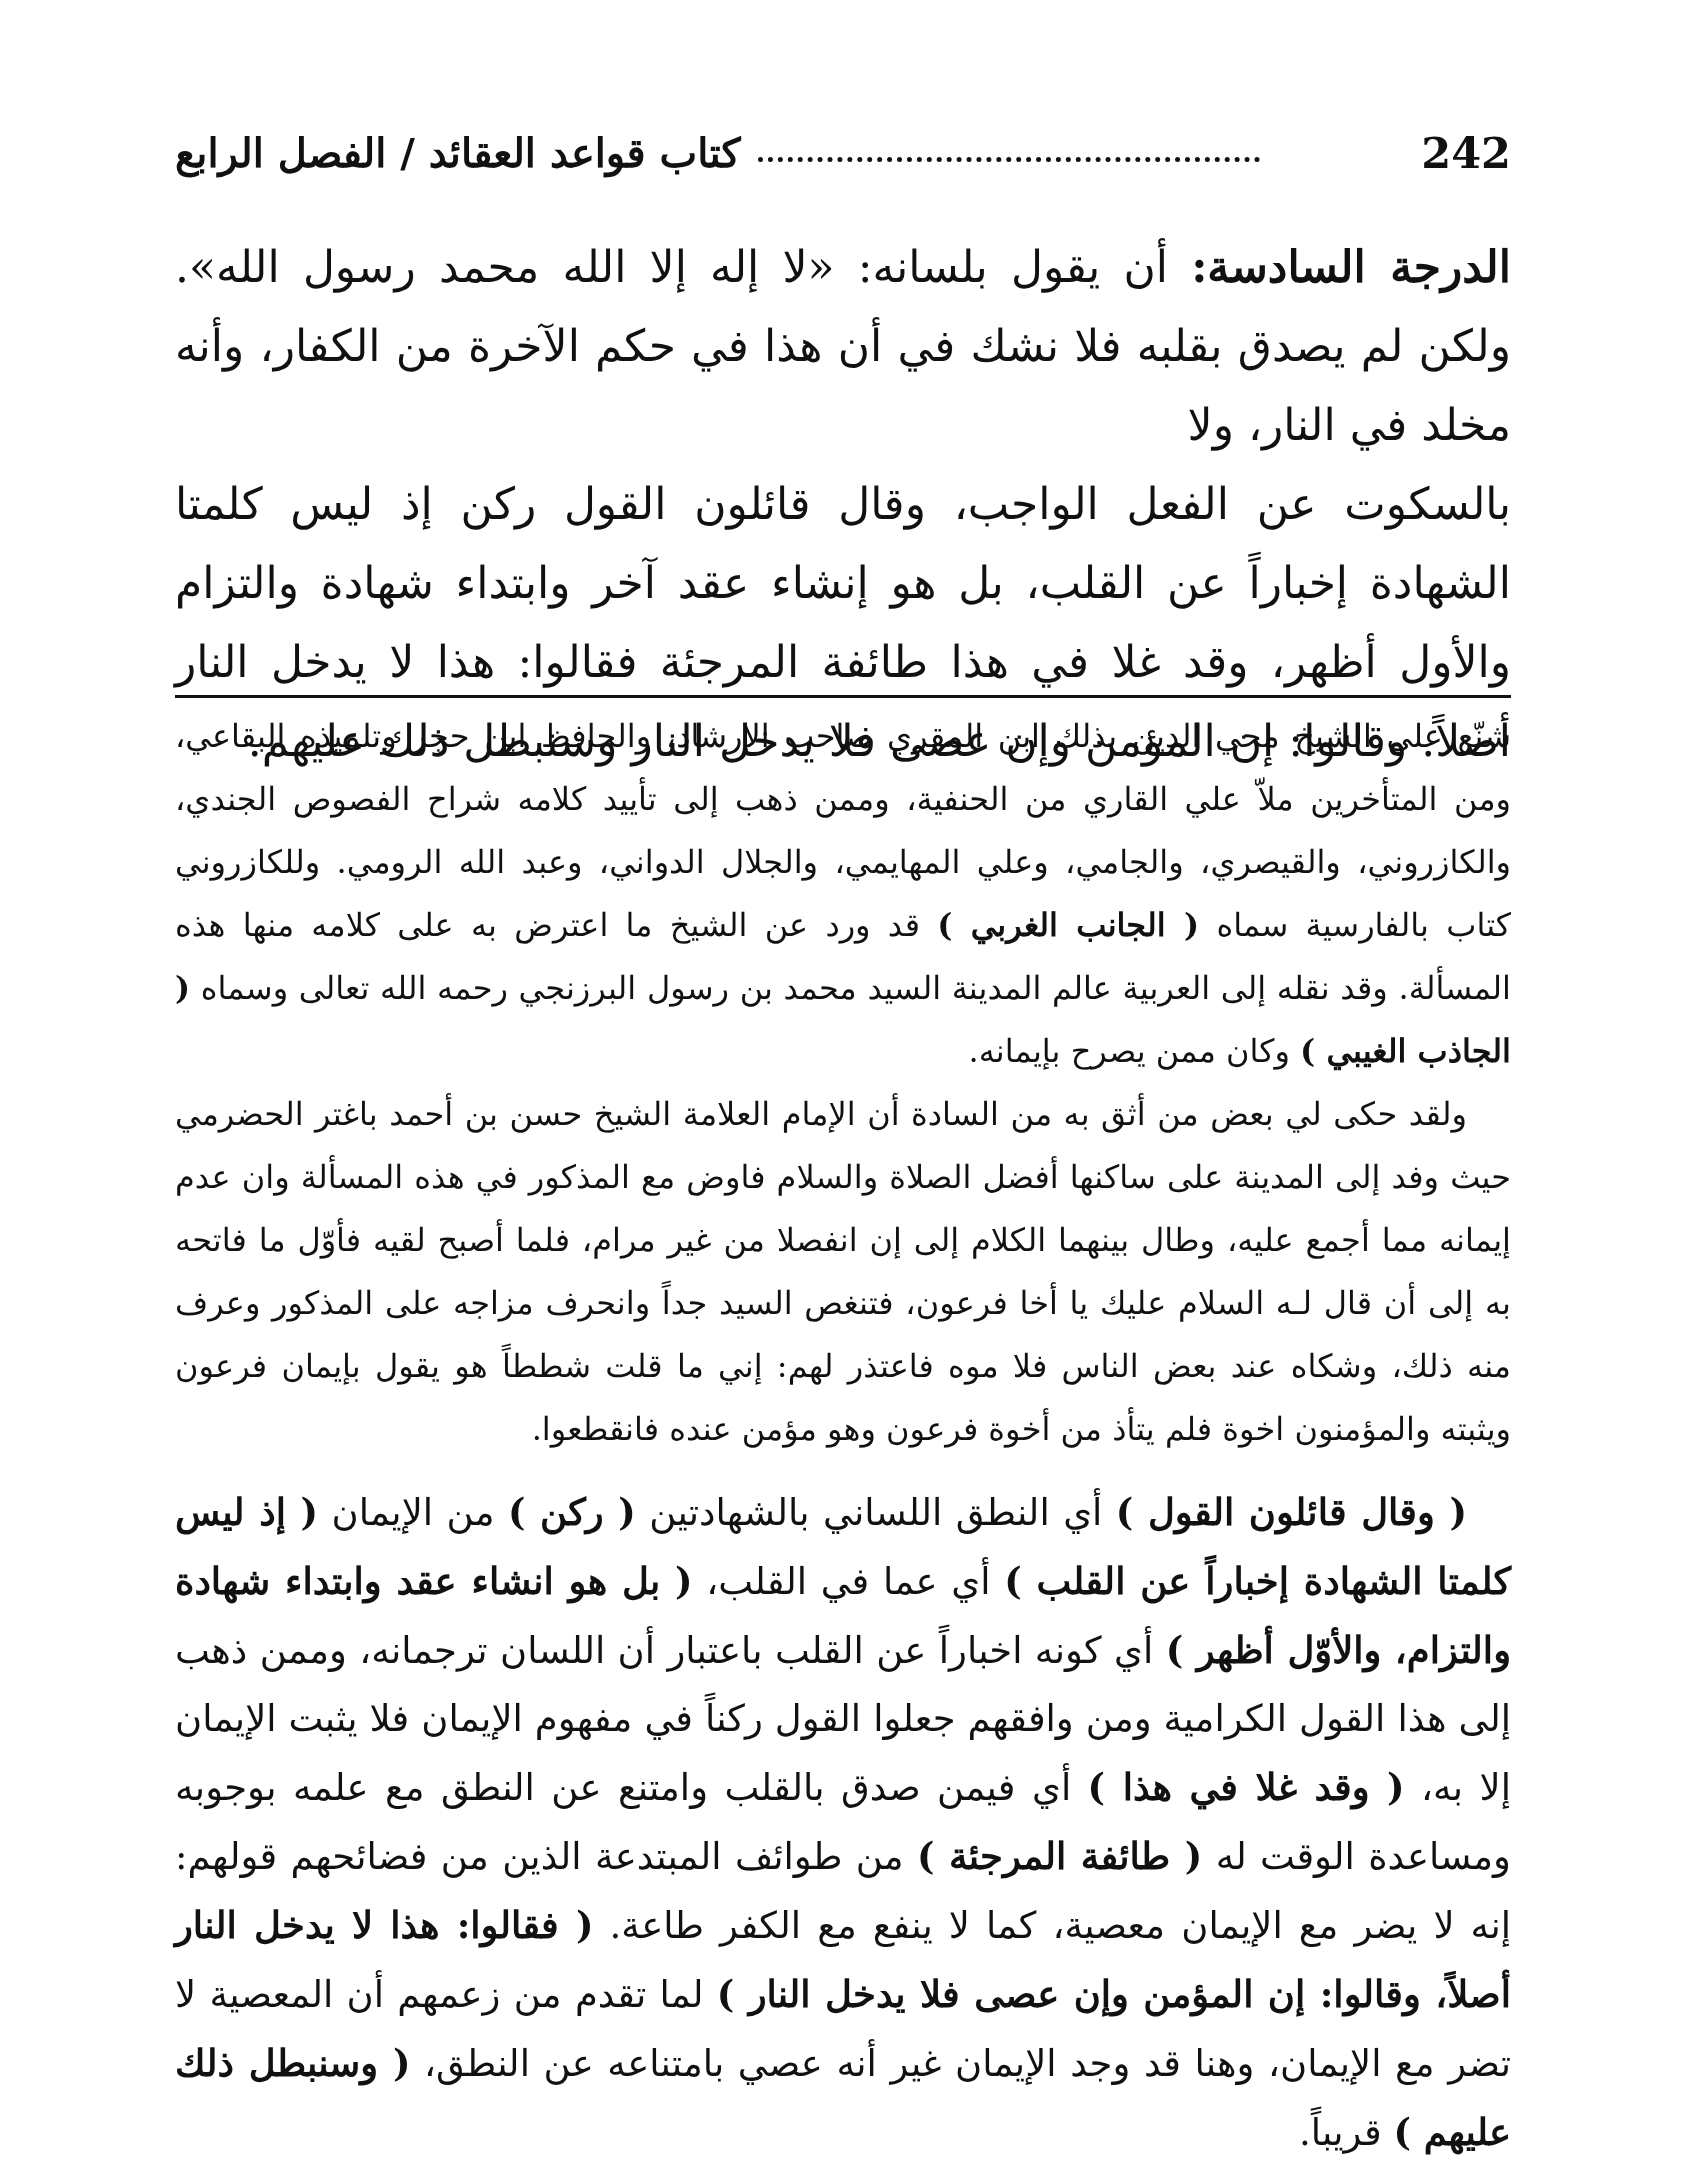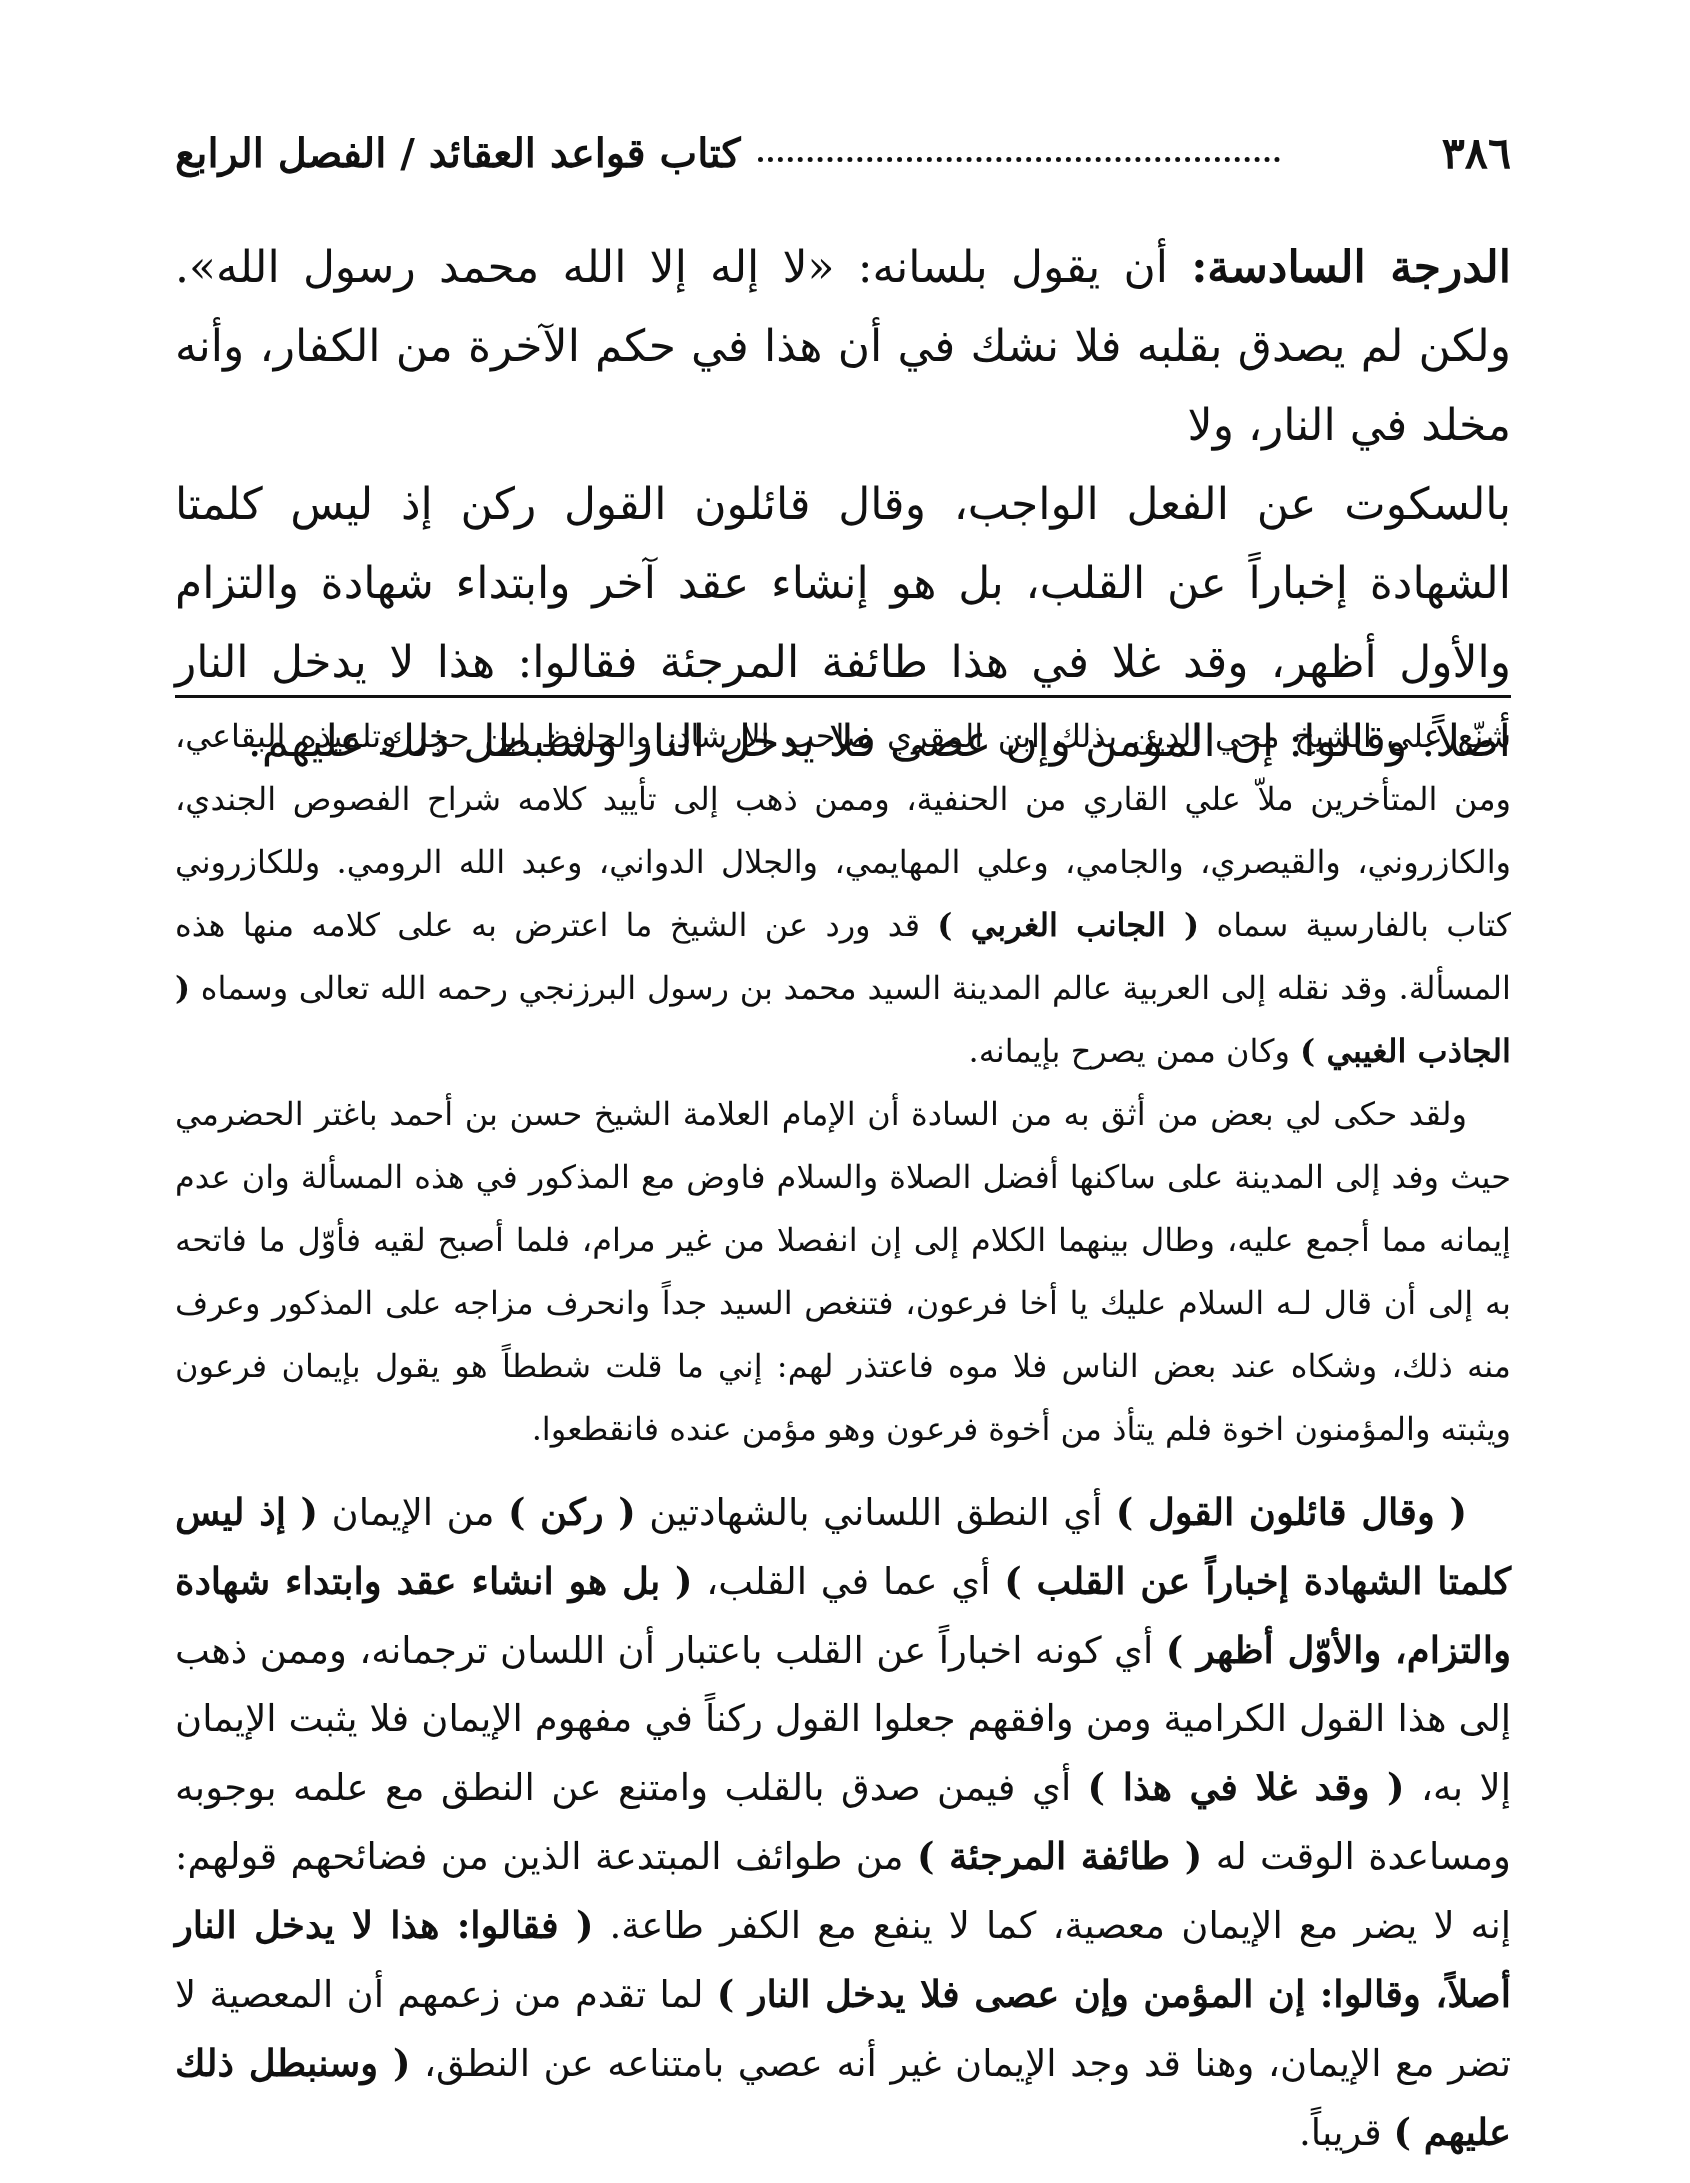--- a/index.html
+++ b/index.html
@@ -29,21 +29,21 @@
   .comment p.first { text-indent: 44px; }
   .comment p.next { margin-top: 8.7px; text-indent: 44px; }
   .b { font-weight: bold; }
 </style>
 </head>
 <body>
 
 <div class="page">
 
   <div class="header">
-    <span class="page-num">٣٨٦</span>
+    <span class="page-num">242</span>
     <span class="dots"></span>
     <span class="running-title">كتاب قواعد العقائد / الفصل الرابع</span>
   </div>
 
   <div class="main">
     <p><span class="b">الدرجة السادسة:</span><span> أن يقول بلسانه: «لا إله إلا الله محمد رسول الله». ولكن لم يصدق بقلبه فلا نشك في أن هذا في حكم الآخرة من الكفار، وأنه مخلد في النار، ولا</span></p>
     <p><span>بالسكوت عن الفعل الواجب، وقال قائلون القول ركن إذ ليس كلمتا الشهادة إخباراً عن القلب، بل هو إنشاء عقد آخر وابتداء شهادة والتزام والأول أظهر، وقد غلا في هذا طائفة المرجئة فقالوا: هذا لا يدخل النار أصلاً. وقالوا: إن المؤمن وإن عصى فلا يدخل النار وسنبطل ذلك عليهم.</span></p>
   </div>
 
   <div class="sep"></div>

